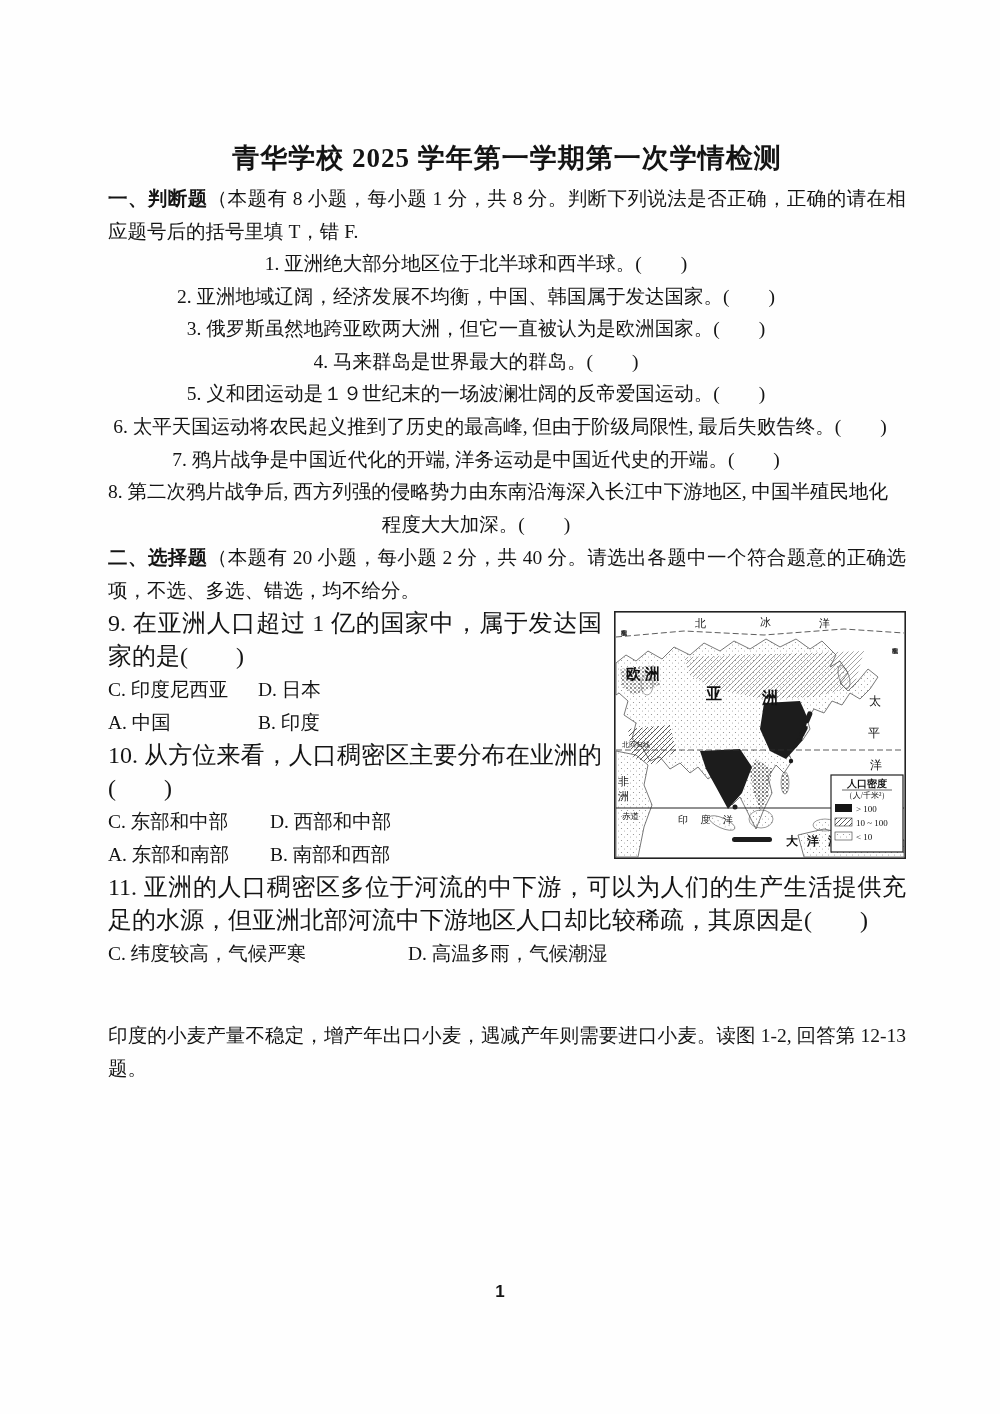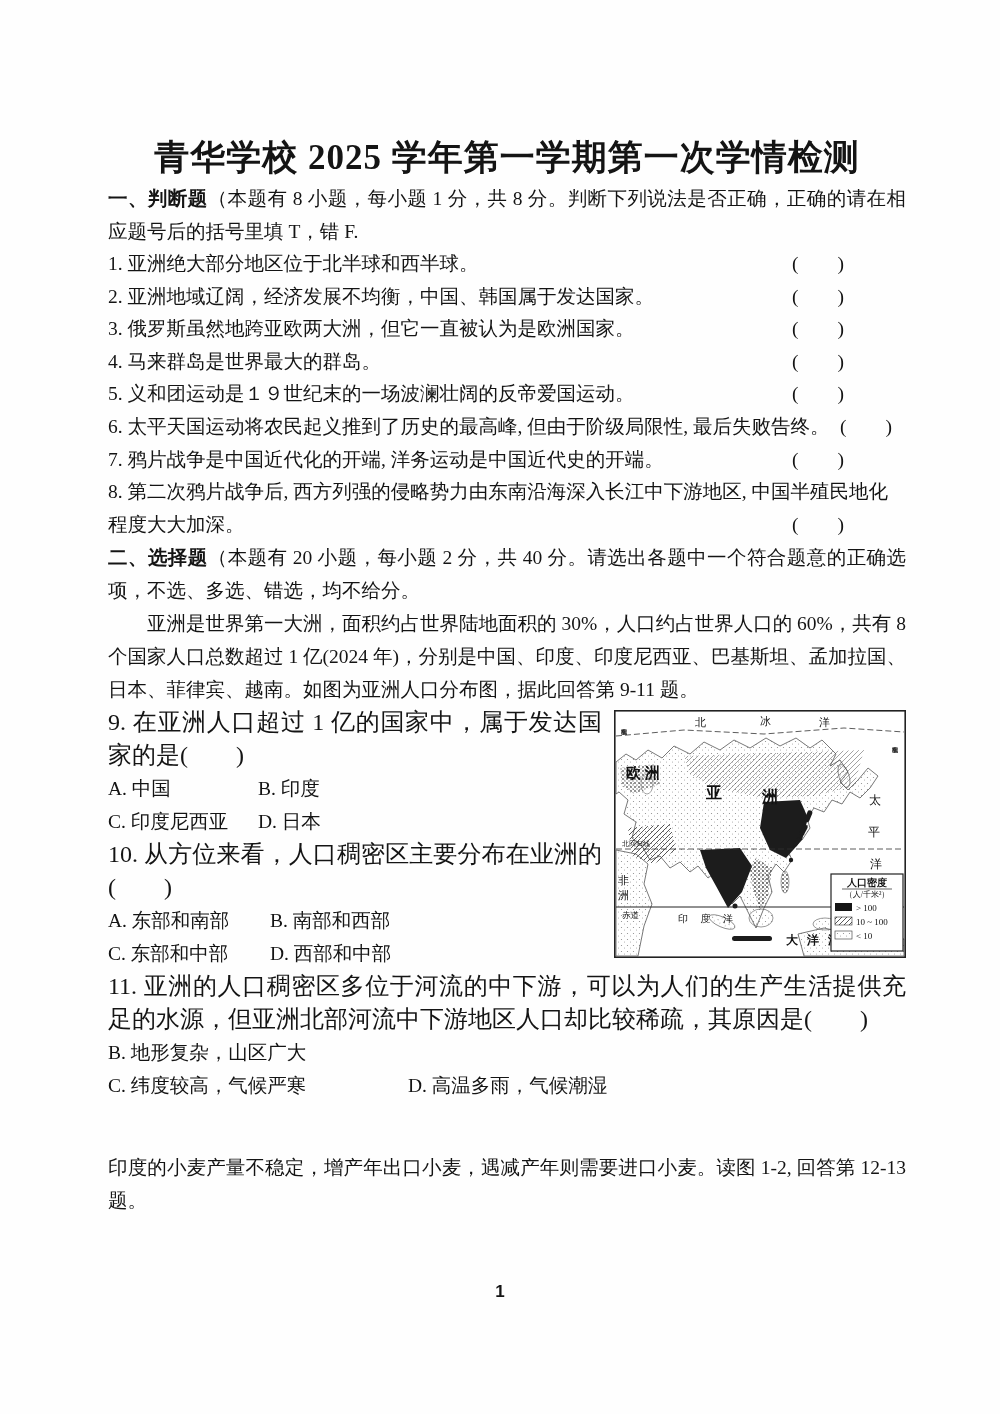--- a/index.html
+++ b/index.html
@@ -5,27 +5,27 @@
   html,body{margin:0;padding:0;}
   body{
     width:1000px;height:1414px;position:relative;
     background:#ffffff;color:#141414;
     font-family:"Liberation Serif","DejaVu Serif",serif;
     overflow:hidden;
   }
   .sheet{position:absolute;inset:0;background:#fefefe;}
   .content{position:absolute;left:108px;top:140px;width:798px;}
   .title{
-    font-size:35px;font-weight:bold;text-align:center;
+    font-size:27px;font-weight:bold;text-align:center;
     margin:0 0 6px 0;letter-spacing:1px;line-height:36px;
   }
   .subtitle{font-size:22px;text-align:center;margin:0 0 14px 0;line-height:30px;font-weight:400;}
   .sec-head{font-size:19.5px;line-height:33px;margin:0;text-align:justify;}
   .sec-head b{font-weight:bold;}
-  .qrow{display:flex;justify-content:space-between;font-size:19.5px;line-height:32.6px;white-space:nowrap;}
+  .qrow{display:flex;justify-content:center;font-size:19.5px;line-height:32.6px;white-space:nowrap;}
   .qrow .qtext{flex:0 1 auto;overflow:hidden;}
   .br{flex:0 0 auto;padding-right:62px;}
   .br-near{flex:0 0 auto;padding-right:14px;}
   .q8line1{font-size:19.5px;line-height:32.6px;white-space:nowrap;}
   .para{font-size:19.5px;line-height:33px;margin:0;text-align:justify;}
   .indent{text-indent:2em;}
   .mc-q{font-size:24px;line-height:33px;margin:0;text-align:justify;}
   .optrow{display:flex;font-size:19.5px;line-height:33px;}
   .w150{width:150px;flex:0 0 auto;}
   .w160{width:162px;flex:0 0 auto;}
@@ -77,21 +77,20 @@
       <span class="br">(　　)</span>
     </div>
     <div class="q8line1">8. 第二次鸦片战争后, 西方列强的侵略势力由东南沿海深入长江中下游地区, 中国半殖民地化</div>
     <div class="qrow">
       <span class="qtext">程度大大加深。</span>
       <span class="br">(　　)</span>
     </div>
 
     <p class="sec-head"><b>二、选择题</b><span>（本题有 20 小题，每小题 2 分，共 40 分。请选出各题中一个符合题意的正确选项，不选、多选、错选，均不给分。</span></p>
 
-    <p class="para indent">亚洲是世界第一大洲，面积约占世界陆地面积的 30%，人口约占世界人口的 60%，共有 8 个国家人口总数超过 1 亿(2024 年)，分别是中国、印度、印度尼西亚、巴基斯坦、孟加拉国、日本、菲律宾、越南。如图为亚洲人口分布图，据此回答第 9-11 题。</p>
 
     <figure class="mapfig">
       <svg width="292" height="248" viewBox="0 0 292 248" xmlns="http://www.w3.org/2000/svg">
         <defs>
           <pattern id="pl" patternUnits="userSpaceOnUse" width="6" height="6">
             <circle cx="1.5" cy="1.5" r="0.6" fill="#8a8a8a"></circle>
               <circle cx="4.5" cy="4" r="0.5" fill="#9a9a9a"></circle>
           </pattern>
           <pattern id="pm" patternUnits="userSpaceOnUse" width="4" height="4">
             <circle cx="1" cy="1" r="0.9" fill="#3a3a3a"></circle>
@@ -171,41 +170,40 @@
           <rect x="221" y="207" width="17" height="8" fill="url(#ph)" stroke="#333" stroke-width="0.6"></rect>
           <text x="242" y="215" font-size="9">10 ~ 100</text>
           <rect x="221" y="221" width="17" height="8" fill="url(#pl)" stroke="#333" stroke-width="0.6"></rect>
           <text x="242" y="229" font-size="9">&lt; 10</text>
         </g>
       </svg>
     </figure>
 
     <p class="mc-q">9. 在亚洲人口超过 1 亿的国家中，属于发达国家的是(　　)</p>
     <div class="optrow">
+      <span class="w150">C. 印度尼西亚</span>
+      <span>D. 日本</span>
+    </div>
+    <div class="optrow">
       <span class="w150">A. 中国</span>
       <span>B. 印度</span>
     </div>
-    <div class="optrow">
-      <span class="w150">C. 印度尼西亚</span>
-      <span>D. 日本</span>
-    </div>
 
     <p class="mc-q">10. 从方位来看，人口稠密区主要分布在业洲的(　　)</p>
+    <div class="optrow">
+      <span class="w160">C. 东部和中部</span>
+      <span>D. 西部和中部</span>
+    </div>
     <div class="optrow">
       <span class="w160">A. 东部和南部</span>
       <span>B. 南部和西部</span>
     </div>
-    <div class="optrow">
-      <span class="w160">C. 东部和中部</span>
-      <span>D. 西部和中部</span>
-    </div>
 
     <p class="mc-q">11. 亚洲的人口稠密区多位于河流的中下游，可以为人们的生产生活提供充足的水源，但亚洲北部河流中下游地区人口却比较稀疏，其原因是(　　)</p>
     <div class="optrow">
-      <span>B. 地形复杂，山区广大</span>
     </div>
     <div class="optrow">
       <span class="w300">C. 纬度较高，气候严寒</span>
       <span>D. 高温多雨，气候潮湿</span>
     </div>
 
     <p class="para wheat">印度的小麦产量不稳定，增产年出口小麦，遇减产年则需要进口小麦。读图 1-2, 回答第 12-13 题。</p>
   </div>
 
   <div class="pagenum">1</div>

